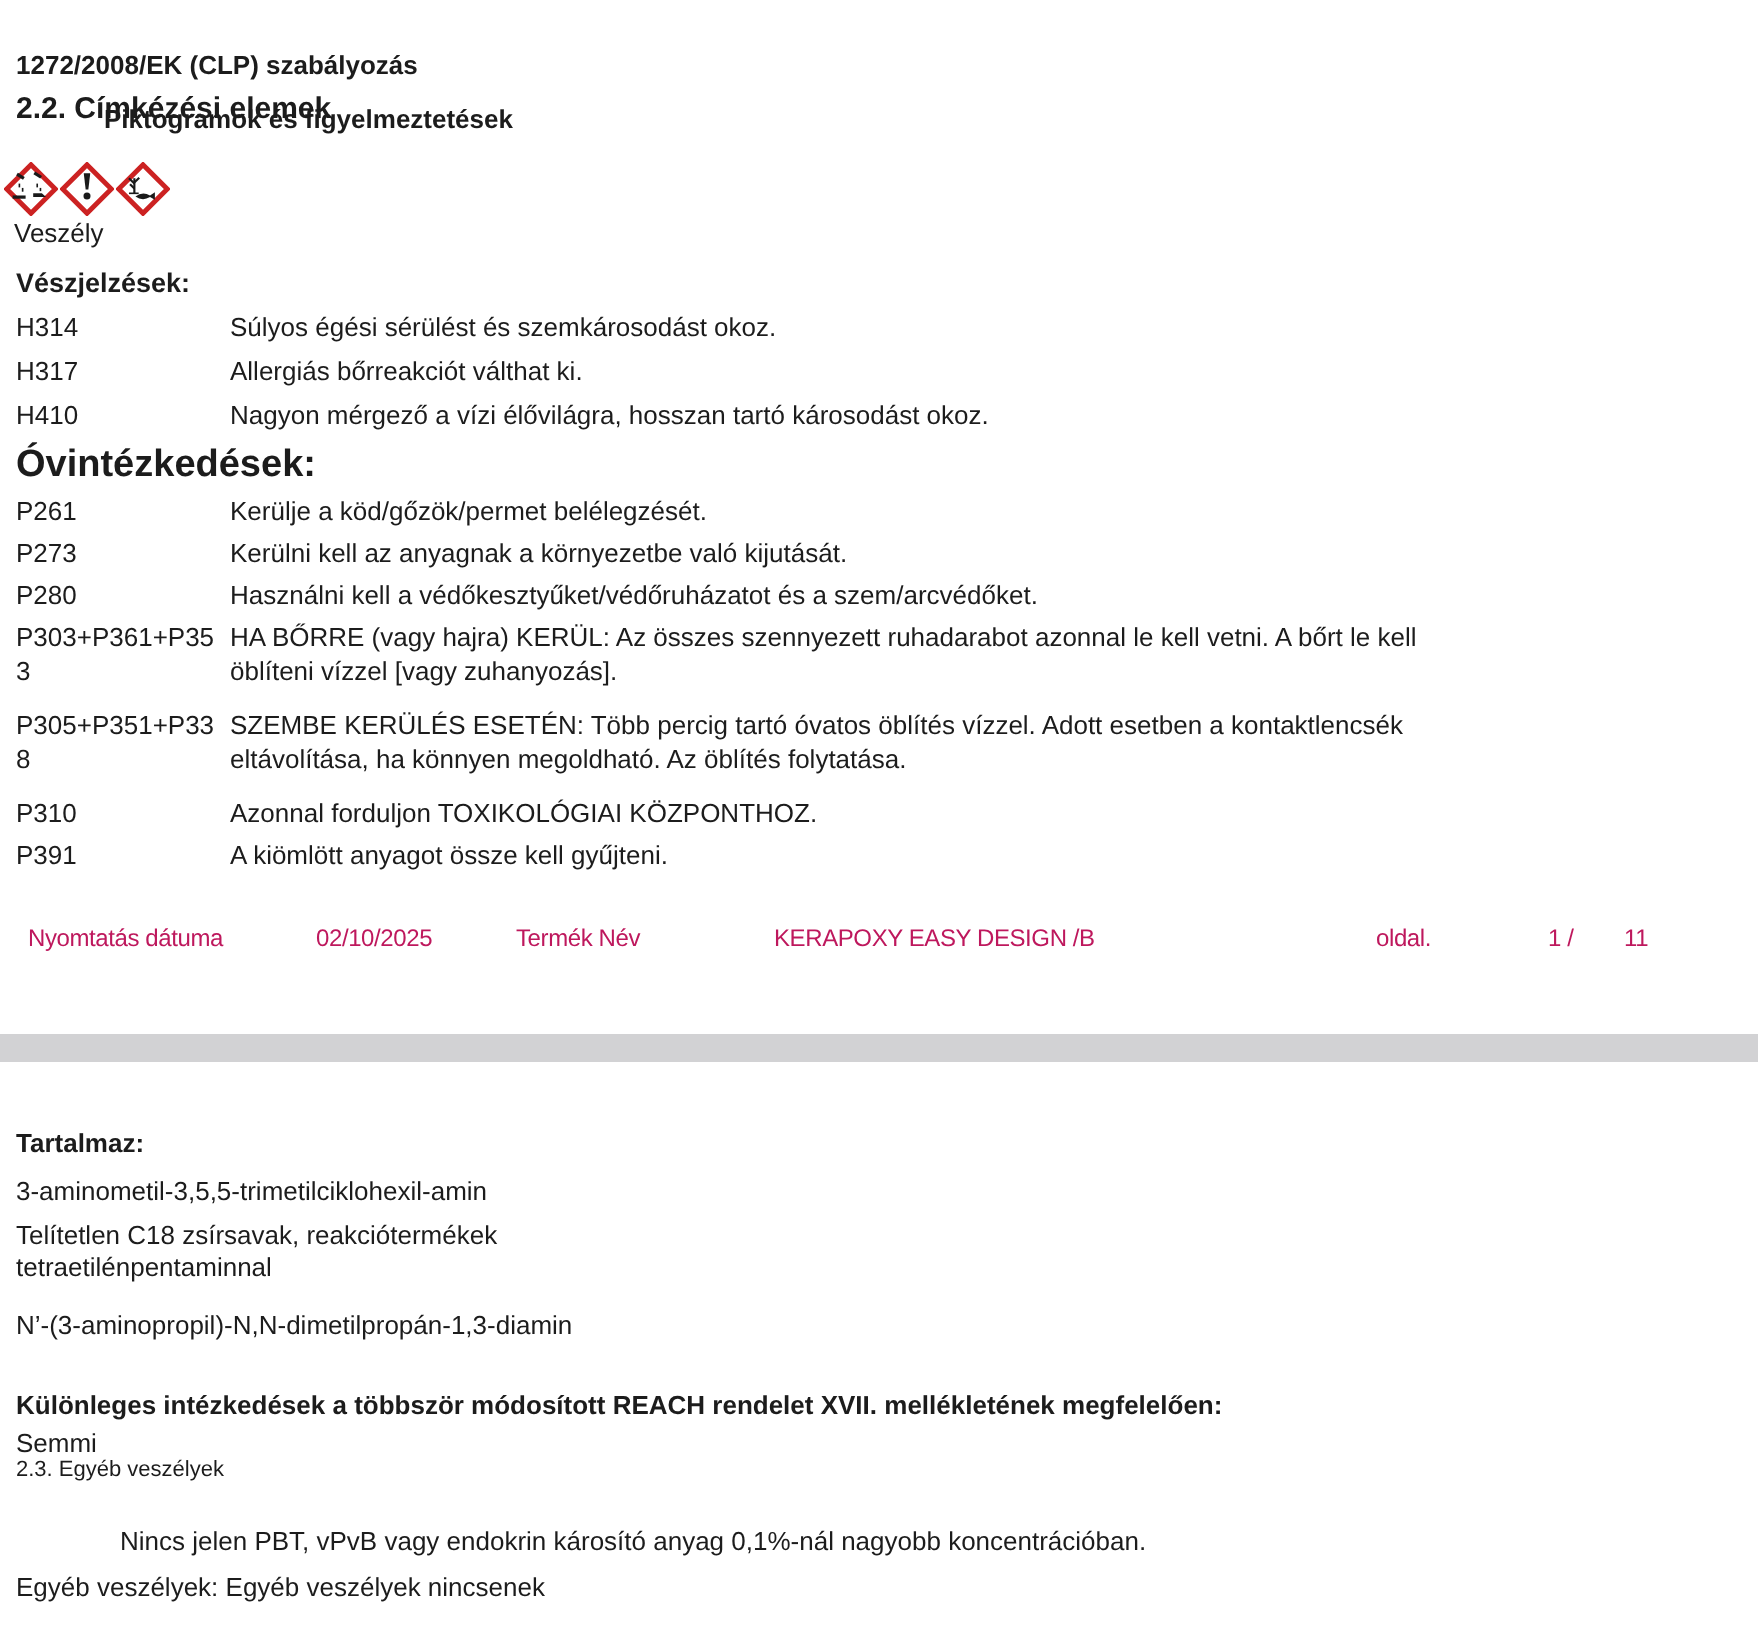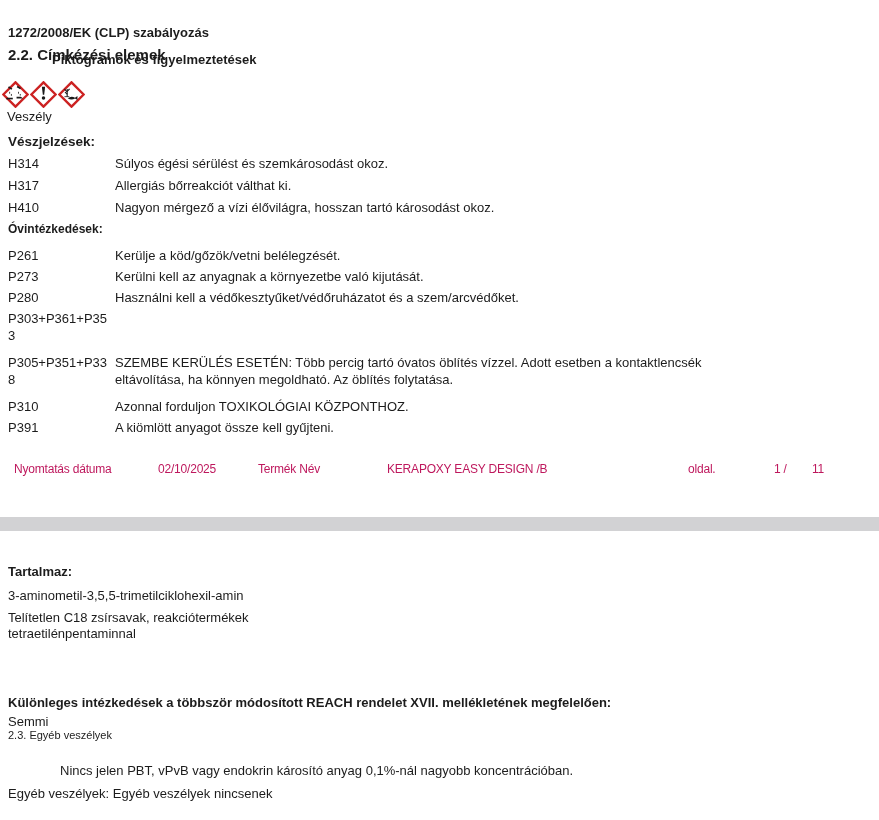--- a/index.html
+++ b/index.html
@@ -79,37 +79,38 @@
     <div class="row">
       <span>H317</span>
       <span>Allergiás bőrreakciót válthat ki.</span>
     </div>
     <div class="row">
       <span>H410</span>
       <span>Nagyon mérgező a vízi élővilágra, hosszan tartó károsodást okoz.</span>
     </div>
   </div>
 
-  <div class="abs b13" style="left:8px;top:222px;font-size:12px;">Óvintézkedések:</div>
+  <div class="abs b13" style="left:8px;top:222px;font-size:19px;">Óvintézkedések:</div>
 
   <div class="abs pr-table" style="left:8px;top:247px;width:863px;">
     <div class="row">
       <span class="code">P261</span>
-      <span>Kerülje a köd/gőzök/vetni belélegzését.</span>
+      <span>Kerülje a köd/gőzök/permet belélegzését.</span>
     </div>
     <div class="row">
       <span class="code">P273</span>
       <span>Kerülni kell az anyagnak a környezetbe való kijutását.</span>
     </div>
     <div class="row">
       <span class="code">P280</span>
       <span>Használni kell a védőkesztyűket/védőruházatot és a szem/arcvédőket.</span>
     </div>
     <div class="row twolines">
       <span class="code">P303+P361+P353</span>
+      <span>HA BŐRRE (vagy hajra) KERÜL: Az összes szennyezett ruhadarabot azonnal le kell vetni. A bőrt le kell öblíteni vízzel [vagy zuhanyozás].</span>
     </div>
     <div class="row twolines">
       <span class="code">P305+P351+P338</span>
       <span>SZEMBE KERÜLÉS ESETÉN: Több percig tartó óvatos öblítés vízzel. Adott esetben a kontaktlencsék eltávolítása, ha könnyen megoldható. Az öblítés folytatása.</span>
     </div>
     <div class="row">
       <span class="code">P310</span>
       <span>Azonnal forduljon TOXIKOLÓGIAI KÖZPONTHOZ.</span>
     </div>
     <div class="row">
@@ -126,20 +127,21 @@
     <span style="left:688px;">oldal.</span>
     <span style="left:774px;">1 /</span>
     <span style="left:812px;">11</span>
   </div>
 
   <div class="divider"></div>
 
   <div class="abs b13" style="left:8px;top:564px;">Tartalmaz:</div>
   <div class="abs chem" style="left:8px;top:588px;">3-aminometil-3,5,5-trimetilciklohexil-amin</div>
   <div class="abs chem" style="left:8px;top:610px;">Telítetlen C18 zsírsavak, reakciótermékek tetraetilénpentaminnal</div>
+  <div class="abs chem" style="left:8px;top:655px;">N’-(3-aminopropil)-N,N-dimetilpropán-1,3-diamin</div>
 
   <div class="abs b13" style="left:8px;top:695px;white-space:nowrap;">Különleges intézkedések a többször módosított REACH rendelet XVII. mellékletének megfelelően:</div>
   <div class="abs r13" style="left:8px;top:714px;">Semmi</div>
 
   <div class="abs b14" style="left:8px;top:729px;">2.3. Egyéb veszélyek</div>
   <div class="abs r13" style="left:60px;top:763px;">Nincs jelen PBT, vPvB vagy endokrin károsító anyag 0,1%-nál nagyobb koncentrációban.</div>
   <div class="abs r13" style="left:8px;top:786px;">Egyéb veszélyek: Egyéb veszélyek nincsenek</div>
 
 </div>
 

